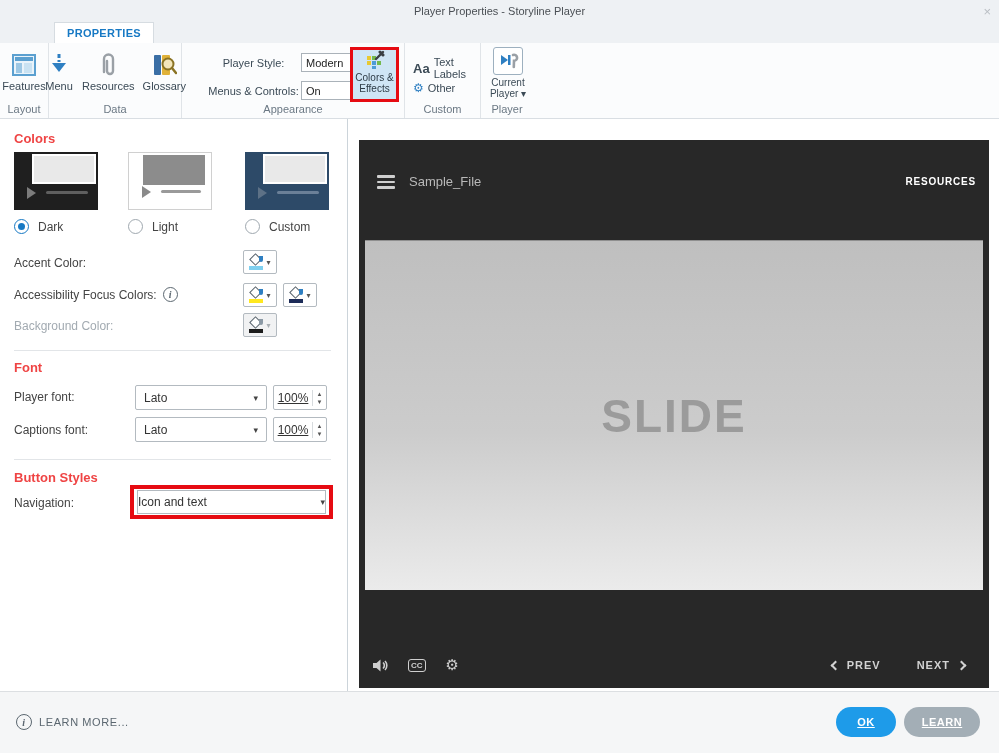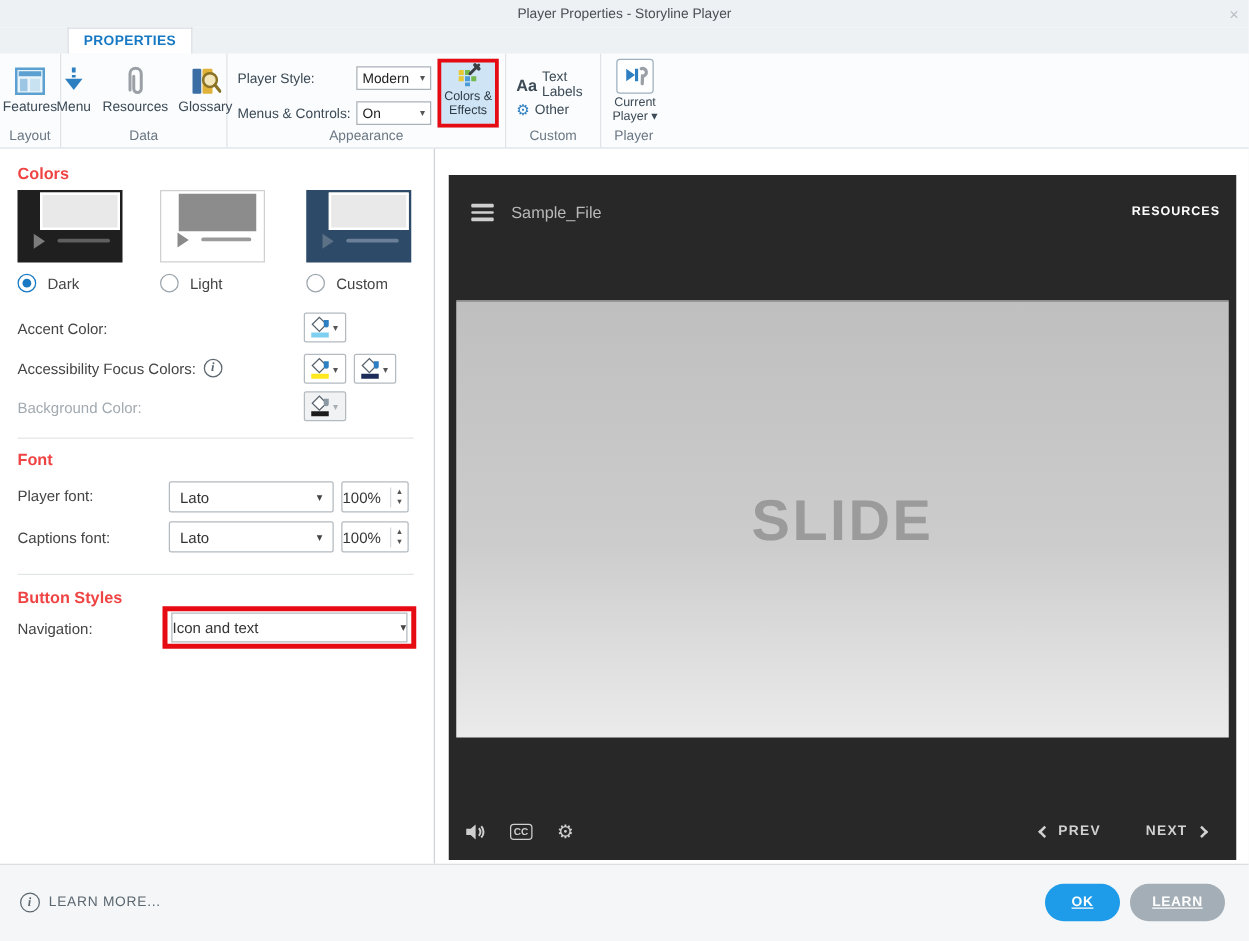--- a/index.html
+++ b/index.html
@@ -18,21 +18,21 @@
   .rgroup { position:absolute; top:0; bottom:0; border-right:1px solid #e0e4e8; }
   .rgroup .glabel { position:absolute; bottom:3px; left:0; right:0; text-align:center; font-size:11px; color:#6b7884; }
   .ribbon-btn { display:flex; flex-direction:column; align-items:center; font-size:11px; color:#3b4a56; cursor:default; }
   .ribbon-btn .ic { width:30px; height:30px; display:flex; align-items:center; justify-content:center; }
   .g-layout { left:0; width:49px; }
   .g-data { left:49px; width:133px; }
   .g-appearance { left:182px; width:223px; }
   .g-custom { left:405px; width:76px; }
   .g-player { left:481px; width:52px; }
   .data-row { position:absolute; top:7px; left:0; right:0; display:flex; justify-content:center; gap:8px; }
-  .app-row { position:absolute; left:8px; font-size:11px; color:#3b4a56; display:flex; align-items:center; }
+  .app-row { position:absolute; left:24px; font-size:11px; color:#3b4a56; display:flex; align-items:center;text-align:center; }
   .app-row .lbl { width:95px; }
   .mini-select { width:60px; height:19px; border:1px solid #aab2b9; background:#fff; font-size:11px; color:#222; display:flex; align-items:center; padding:0 4px; justify-content:space-between; }
   .mini-select .arr { font-size:8px; color:#555; }
   .ce-btn { position:absolute; left:168px; top:4px; width:49px; height:55px; border:3px solid #e60b12; background:#cfe5f5; display:flex; flex-direction:column; align-items:center; justify-content:flex-start; font-size:10px; color:#2d3b46; line-height:11px; text-align:center; }
   .custom-line { position:absolute; left:8px; display:flex; align-items:center; gap:4px; font-size:11px; color:#3b4a56; }
   .aa { font-size:13px; font-weight:bold; color:#3b4a56; }
   .gear-glyph { font-family:"DejaVu Sans", sans-serif; color:#2e7fc2; font-size:12px; }
   .cp-btn { position:absolute; left:6px; top:4px; width:42px; text-align:center; font-size:10px; color:#3b4a56; line-height:11px; }
   .cp-ic { width:30px; height:28px; margin:0 auto 2px auto; border:1px solid #9db0bf; border-radius:3px; background:#fff; display:flex; align-items:center; justify-content:center; }
 
@@ -67,32 +67,32 @@
   .bucket { width:14px; height:16px; position:relative; }
   .bucket .pot { position:absolute; top:1px; left:2px; width:9px; height:9px; background:#fff; border:1.5px solid #55606a; transform:rotate(45deg); }
   .bucket .drip { position:absolute; top:2px; right:0; width:4px; height:6px; background:#2e7fc2; border-radius:0 0 3px 3px; }
   .bucket .bar { position:absolute; bottom:0; left:0; width:14px; height:4px; }
   .info-ic { width:15px; height:15px; border:1.5px solid #5b6770; border-radius:50%; color:#5b6770; font-size:10px; font-family:"Liberation Serif", serif; font-style:italic; font-weight:bold; display:inline-flex; align-items:center; justify-content:center; margin-left:6px; }
   .divider { position:absolute; left:14px; right:16px; height:1px; background:#e2e5e8; }
   .h-font { position:absolute; left:14px; top:241px; }
   .select { position:absolute; height:25px; border:1px solid #b3bac0; background:#fff; border-radius:2px; font-size:12px; color:#333; display:flex; align-items:center; justify-content:space-between; padding:0 8px; }
   .select .arr { font-size:9px; color:#444; }
   .spinner { position:absolute; width:54px; height:25px; border:1px solid #b3bac0; background:#fff; border-radius:2px; font-size:12px; color:#333; display:flex; align-items:center; }
-  .spinner .val { flex:1; text-align:left; }
+  .spinner .val { flex:1; text-align:center;text-decoration:underline; }
   .spinner .btns { width:14px; display:flex; flex-direction:column; align-items:center; border-left:1px solid #d7dbde; }
   .spinner .btns span { font-size:6px; color:#555; line-height:8px; }
   .h-bstyles { position:absolute; left:14px; top:351px; }
   .nav-redbox { position:absolute; left:130px; top:366px; width:203px; height:34px; border:4px solid #e60b12; background:#fff; display:flex; align-items:center; padding:0 3px; }
   .nav-redbox .select-inner { flex:1; height:24px; border:1px solid #b3bac0; font-size:12px; color:#333; display:flex; align-items:center; justify-content:space-between; padding:0 0; background:#fff; }
 
   
   .rightpanel { position:absolute; top:119px; left:349px; right:0; bottom:62px; background:#fff; }
   .preview-title { position:absolute; top:6px; left:0; right:0; text-align:center; font-size:12px; font-weight:bold; color:#111; }
   .player { position:absolute; left:10px; top:21px; width:630px; height:548px; background:#282828; }
-  .p-header { position:absolute; top:0; left:0; right:0; height:58px; }
+  .p-header { position:absolute; top:12px; left:0; right:0; height:58px; }
   .hamburger { position:absolute; left:18px; top:23px; width:18px; display:flex; flex-direction:column; gap:3px; }
   .hamburger div { height:2.5px; background:#cfcfcf; border-radius:1px; }
   .p-title { position:absolute; left:50px; top:22px; font-size:13px; color:#b9b9b9; }
   .p-resources { position:absolute; right:13px; top:24px; font-size:10px; font-weight:bold; color:#fff; letter-spacing:.8px; }
   .slide { position:absolute; left:6px; top:100px; width:618px; height:350px; background:linear-gradient(180deg,#bfbfbf 0%,#cccccc 55%,#ebebeb 100%); border-top:1px solid #8f8f8f; display:flex; align-items:center; justify-content:center; }
   .slide-text { font-size:46px; font-weight:bold; color:#9b9b9b; letter-spacing:2px; }
   .p-bottom { position:absolute; left:0; right:0; bottom:0; height:46px; display:flex; align-items:center; }
   .pb-left { display:flex; align-items:center; gap:20px; margin-left:13px; }
   .cc-ic { border:1.5px solid #cfcfcf; border-radius:3px; color:#cfcfcf; font-size:8px; font-weight:bold; padding:1px 2px; }
   .gear-p { font-family:"DejaVu Sans", sans-serif; color:#cfcfcf; font-size:15px; }

